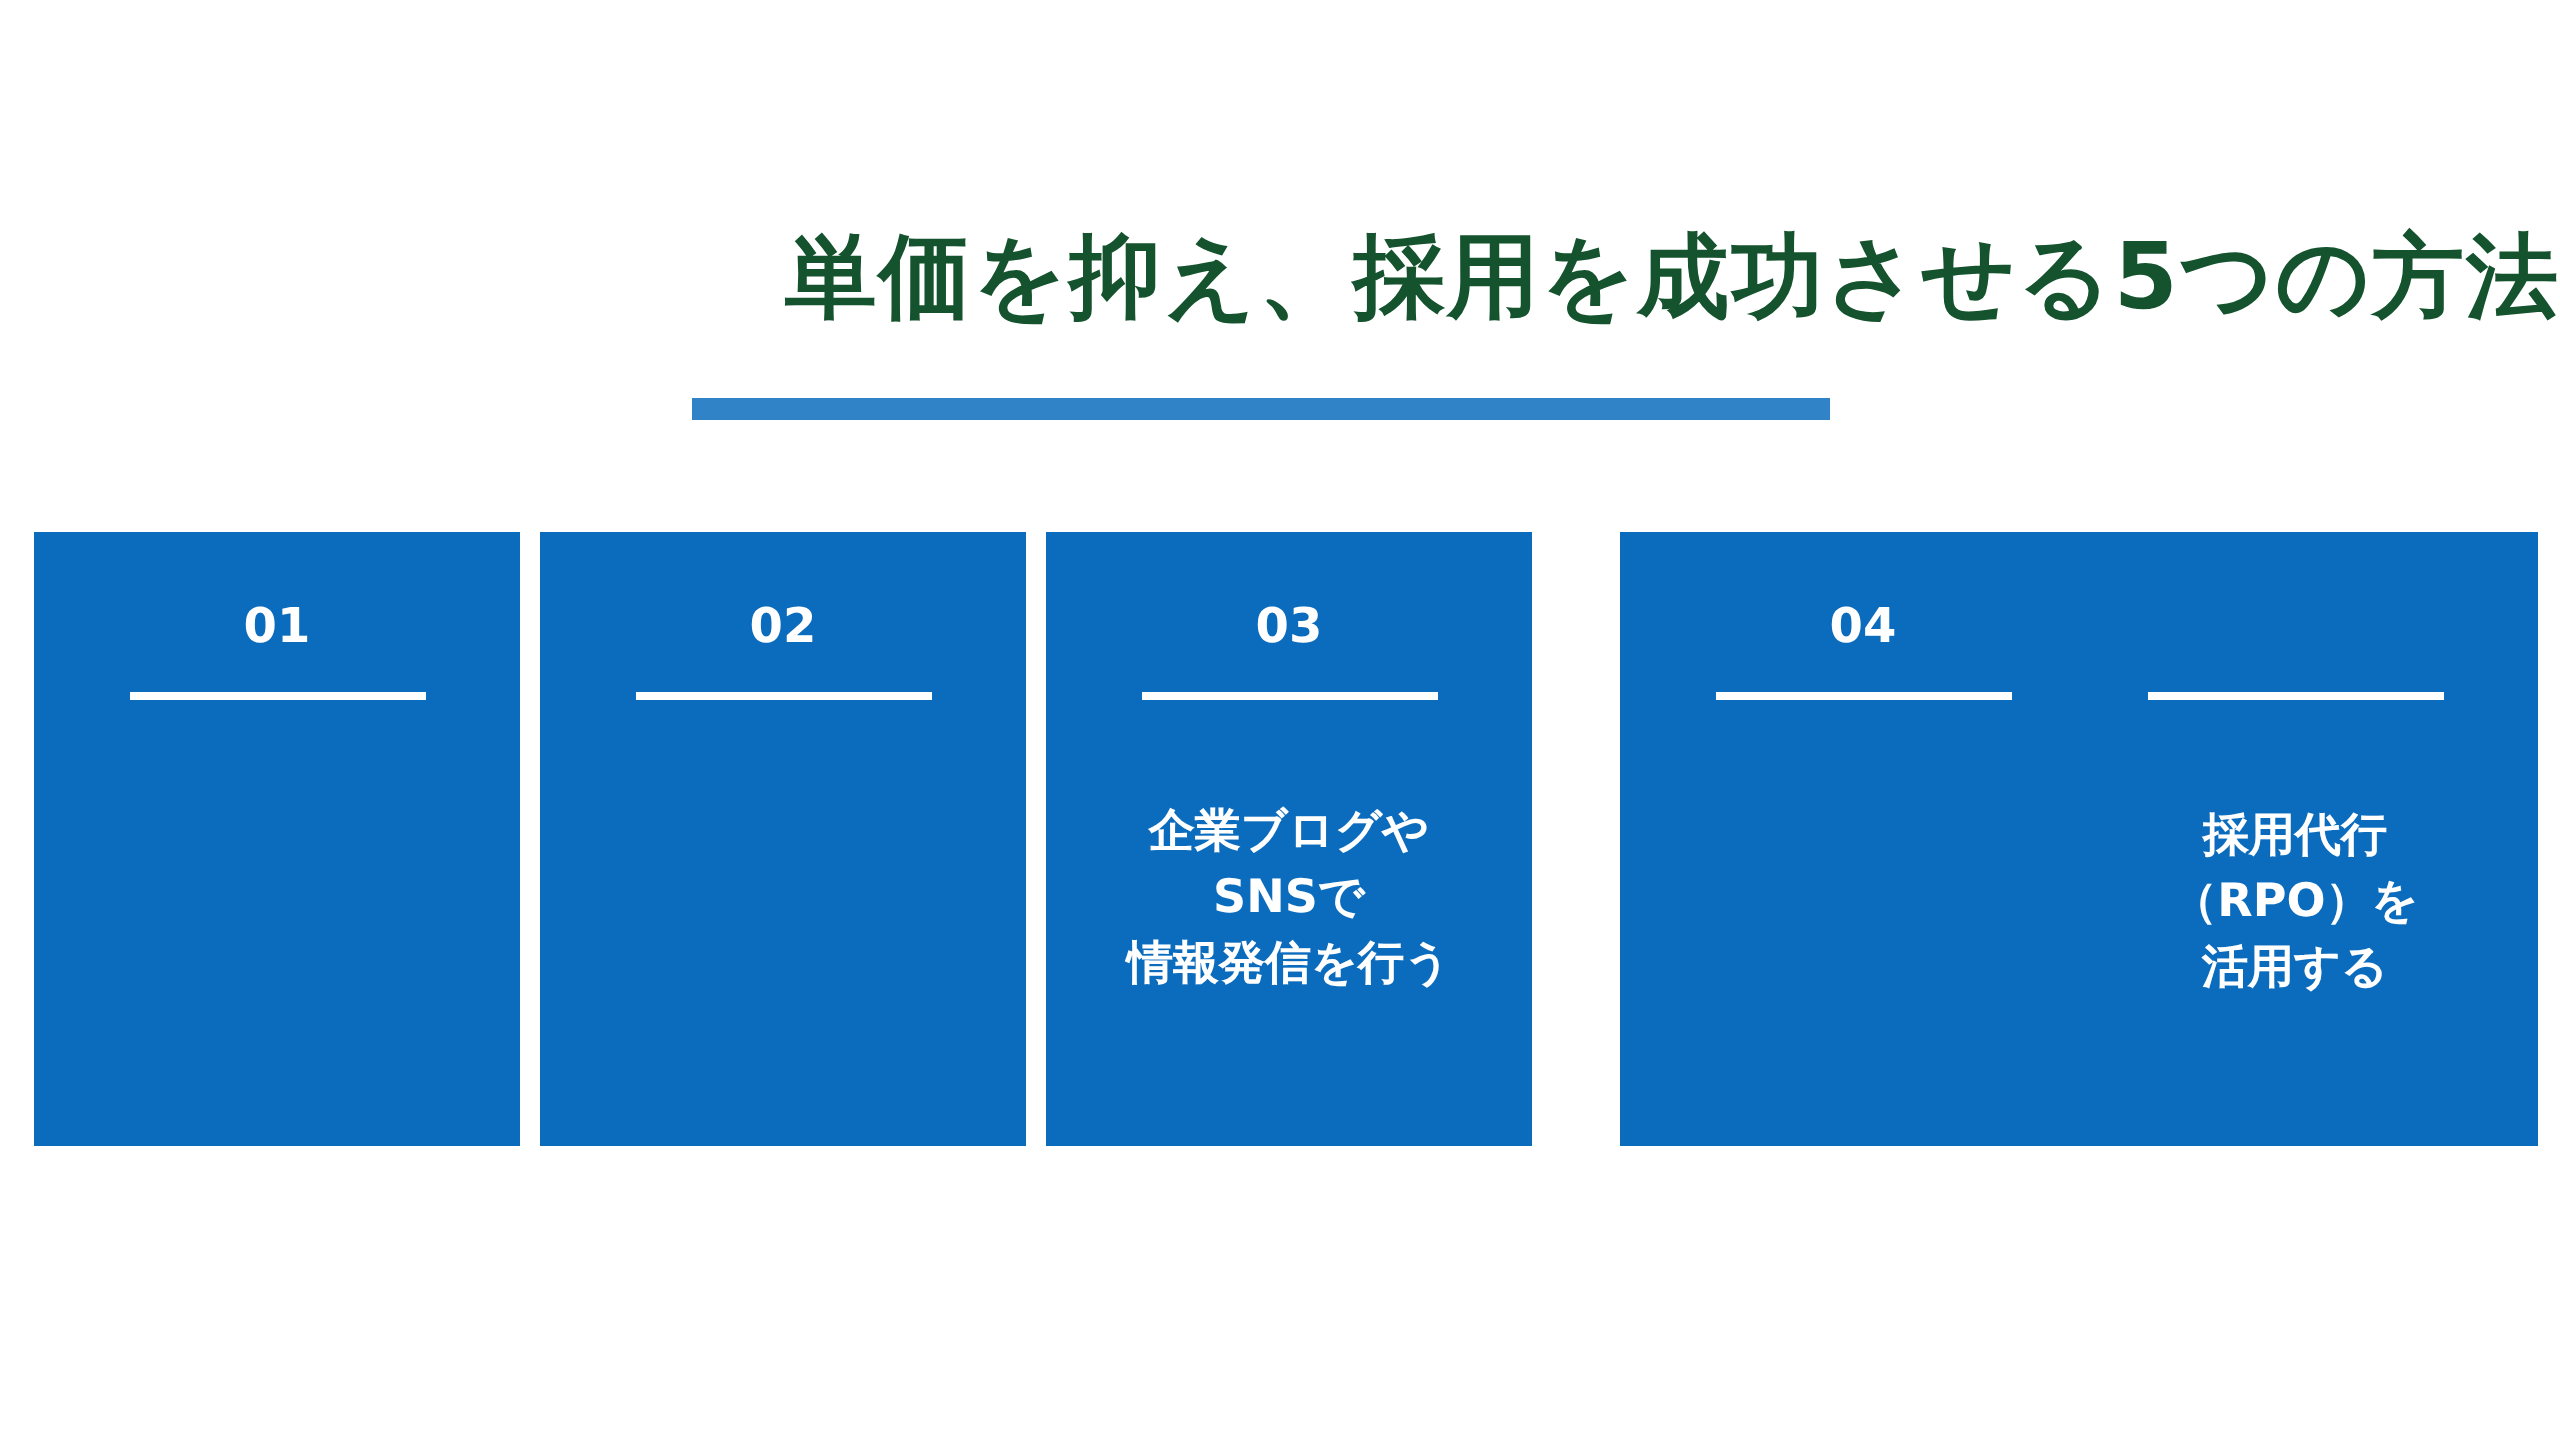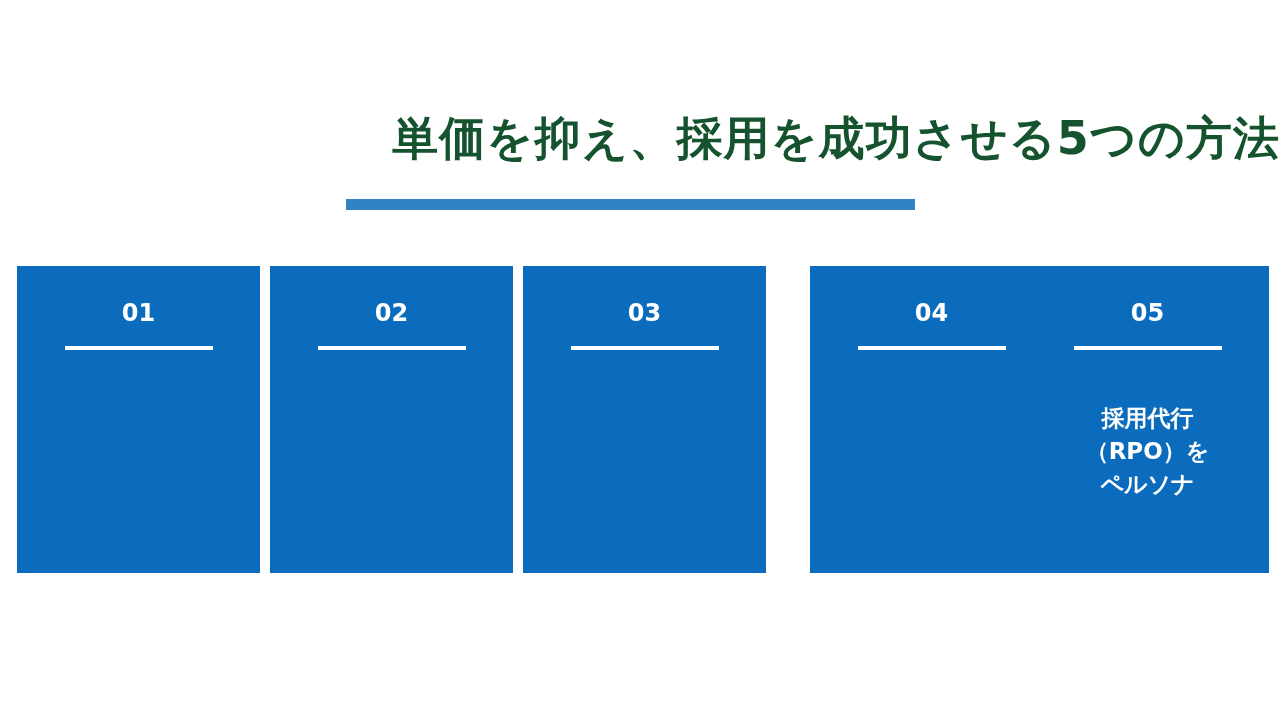--- a/index.html
+++ b/index.html
@@ -26,26 +26,28 @@
 </div>
 
 <div class="card" style="left:270px;width:243px;">
   <div class="num" style="top:32px;">02</div>
   <div class="rule" style="top:80px;"></div>
 </div>
 
 <div class="card" style="left:523px;width:243px;">
   <div class="num" style="top:32px;">03</div>
   <div class="rule" style="top:80px;"></div>
+  <div class="label" style="top:134px;">企業ブログや
+SNSで
+情報発信を行う</div>
 </div>
 
 <div class="card" style="left:778px;width:243px;margin-left:32px;">
   <div class="num" style="top:32px;">04</div>
   <div class="rule" style="top:80px;"></div>
 </div>
 
 <div class="card" style="left:1026px;width:243px;">
-  <div class="num" style="top:32px;">05</div>
   <div class="rule" style="top:80px;"></div>
   <div class="label" style="top:136px;">採用代行
 （RPO）を
-ペルソナ</div>
+活用する</div>
 </div>
 
 </body></html>

